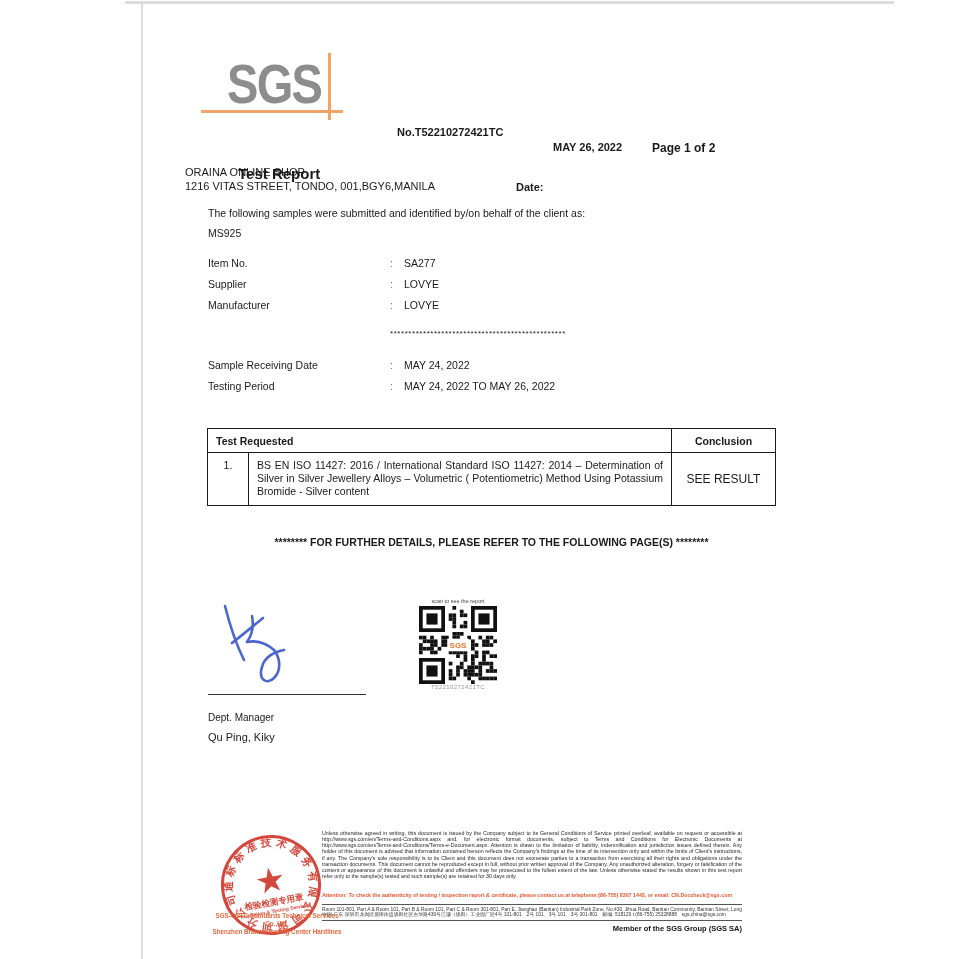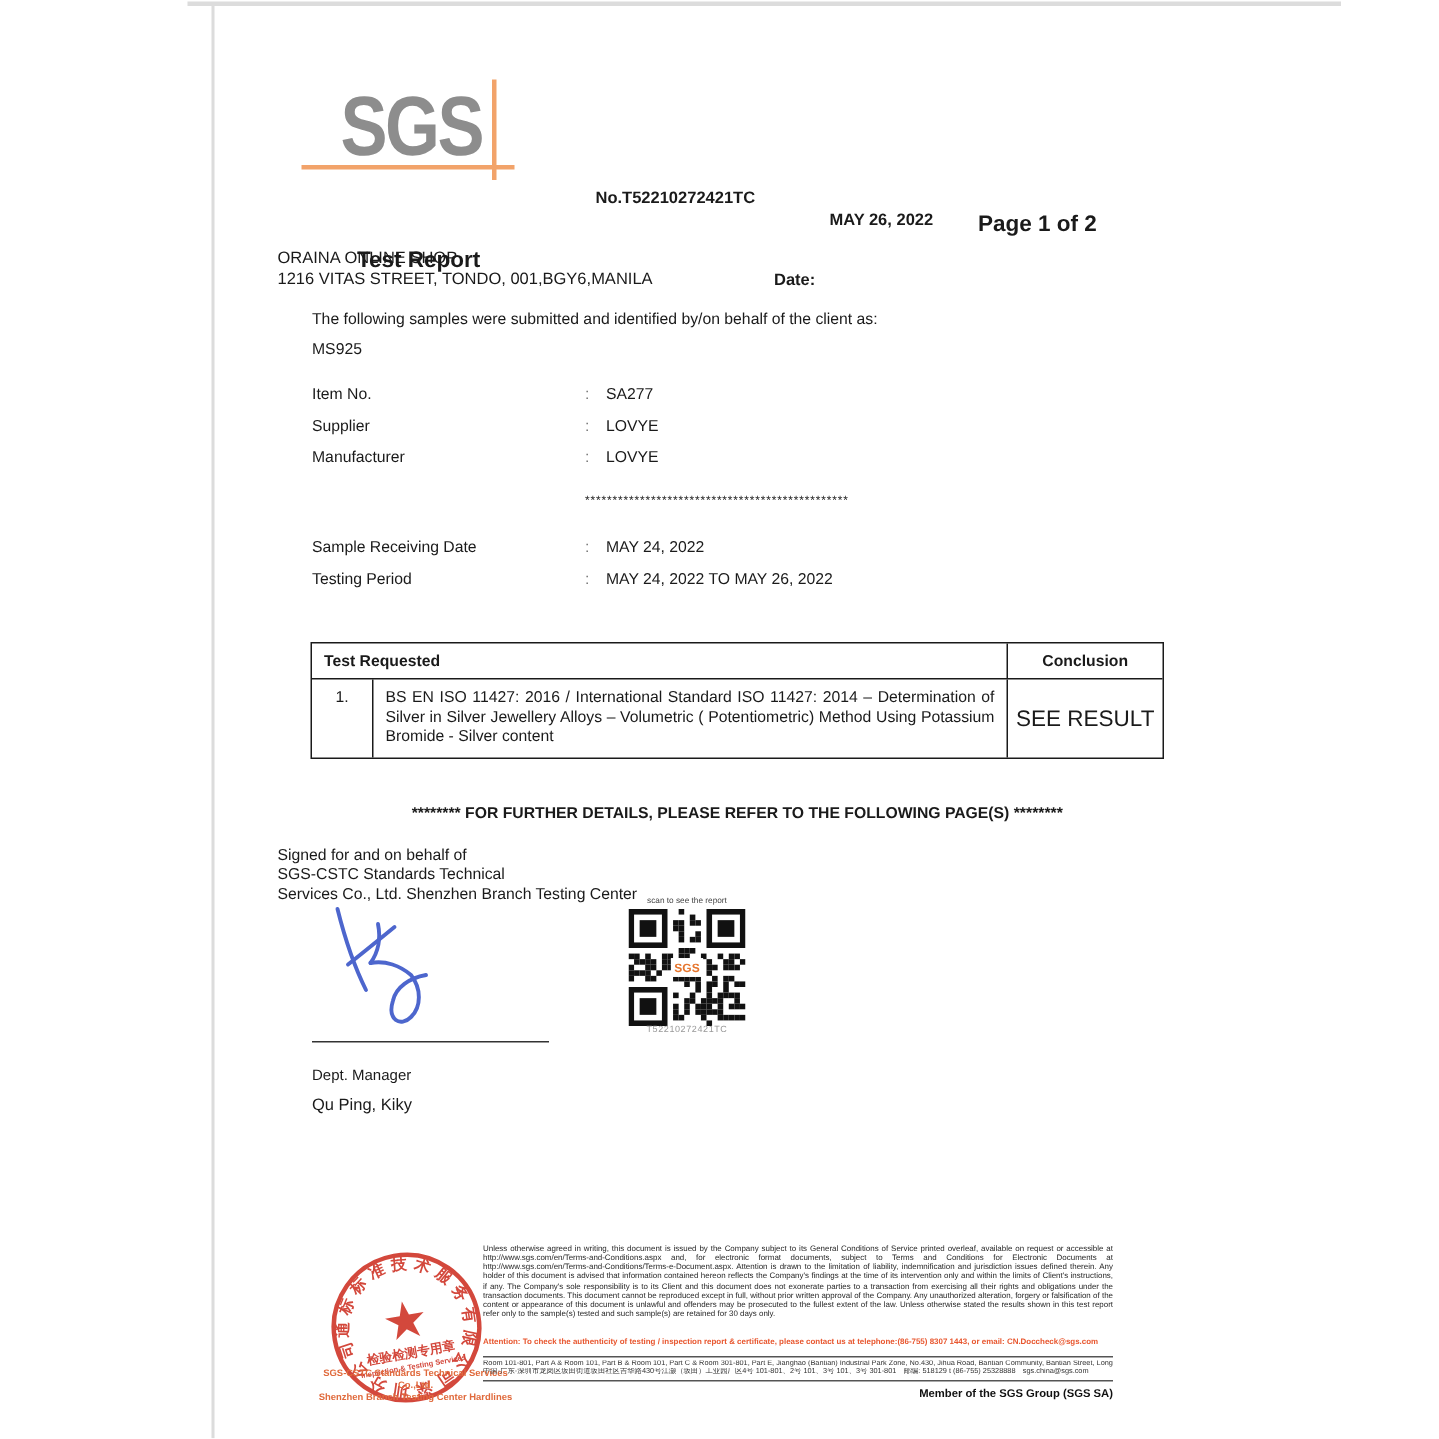--- a/index.html
+++ b/index.html
@@ -15,21 +15,21 @@
   .sgs-text { position:absolute; left:227px; top:56px; font-size:56px; font-weight:bold; color:#8d8d8d;
               letter-spacing:-2px; transform:scaleX(0.84); transform-origin:left top; line-height:1; }
   .sgs-underline { position:absolute; left:201px; top:110px; width:142px; height:2.5px; background:#f2a36a; }
   .sgs-vline { position:absolute; left:328px; top:53px; width:2.5px; height:67px; background:#f2a36a; }
 
   
   .t-title { position:absolute; left:238px; top:137px; font-size:15px; font-weight:bold;margin-top:28px; }
   .t-no    { position:absolute; left:397px; top:126px; font-size:11px; font-weight:bold; }
   .t-datelabel { position:absolute; left:516px; top:141px; font-size:11px; font-weight:bold;margin-top:40px; }
   .t-datevalue { position:absolute; left:553px; top:141px; font-size:11px; font-weight:bold; }
-  .t-page  { position:absolute; left:652px; top:141px; font-size:15px; font-weight:bold; }
+  .t-page  { position:absolute; left:652px; top:141px; font-size:12px; font-weight:bold; }
 
   .client { position:absolute; left:185px; top:166px; font-size:11px; line-height:13.5px; }
   .intro  { position:absolute; left:208px; top:207px; font-size:10.5px; }
   .sample { position:absolute; left:208px; top:227px; font-size:10.5px; }
 
   .row { position:absolute; left:208px; width:560px; height:13px; font-size:10.5px; }
   .row .lbl { position:absolute; left:0; }
   .row .sep { position:absolute; left:182px; color:#777; }
   .row .val { position:absolute; left:196px; }
   .r-f0 { top:257px; } .r-f1 { top:278px; } .r-f2 { top:299px; }
@@ -37,21 +37,21 @@
   .r-d0 { top:359px; } .r-d1 { top:380px; }
 
   
   .rtable { position:absolute; left:207px; top:428px; width:569px; border:1.5px solid #1a1a1a; background:#fff; }
   .thead { display:flex; border-bottom:1.5px solid #1a1a1a; height:24px; }
   .th1 { flex:1; display:flex; align-items:center; padding-left:8px; font-weight:bold; font-size:10.5px; }
   .th2 { width:104px; border-left:1.5px solid #1a1a1a; display:flex; align-items:center; justify-content:center; font-weight:bold; font-size:10.5px; }
   .tbody { display:flex; min-height:52px; }
   .td-no { width:40px; text-align:center; padding-top:6px; font-size:10.5px; }
   .td-test { flex:1; border-left:1.5px solid #1a1a1a; padding:6px 8px; font-size:10.5px; line-height:13px; text-align:justify; }
-  .td-conc { width:104px; border-left:1.5px solid #1a1a1a; display:flex; align-items:center; justify-content:center; font-size:15px; }
+  .td-conc { width:104px; border-left:1.5px solid #1a1a1a; display:flex; align-items:center; justify-content:center; font-size:12px; }
 
   .further { position:absolute; left:207px; top:536px; width:569px; text-align:center; font-weight:bold; font-size:10.5px; }
 
   .signing { position:absolute; left:185px; top:564px; font-size:10.5px; line-height:13px; }
 
   .sig-svg { position:absolute; left:195px; top:600px; }
   .sigline { position:absolute; left:208px; top:694px; width:158px; border-top:1.5px solid #333; }
   .signame { position:absolute; left:208px; top:699px; font-size:11px;margin-top:32px; }
   .sigtitle{ position:absolute; left:208px; top:712px; font-size:10px; }
 
@@ -136,25 +136,20 @@
     </div>
     <div class="tbody">
       <div class="td-no">1.</div>
       <div class="td-test">BS EN ISO 11427: 2016 / International Standard ISO 11427: 2014 – Determination of Silver in Silver Jewellery Alloys – Volumetric ( Potentiometric) Method Using Potassium Bromide - Silver content</div>
       <div class="td-conc">SEE RESULT</div>
     </div>
   </div>
 
   <div class="further">******** FOR FURTHER DETAILS, PLEASE REFER TO THE FOLLOWING PAGE(S) ********</div>
 
-  <div class="signing">
-    <div>Signed for and on behalf of</div>
-    <div>SGS-CSTC Standards Technical</div>
-    <div>Services Co., Ltd. Shenzhen Branch Testing Center</div>
-  </div>
 
   <svg class="sig-svg" width="140" height="95" viewBox="0 0 140 95">
     <g fill="none" stroke="#3a56c8" stroke-width="2.6" stroke-linecap="round" opacity="0.9">
       <path d="M30 6 C34 22 40 42 49 60"></path>
       <path d="M68 18 C57 27 46 36 37 43"></path>
       <path d="M57 16 C59 26 57 35 52 42"></path>
       <path d="M52 42 C62 40 72 44 79 50 C86 59 86 71 79 78 C72 85 63 80 67 67 C69 58 78 52 89 50"></path>
     </g>
   </svg>
 

